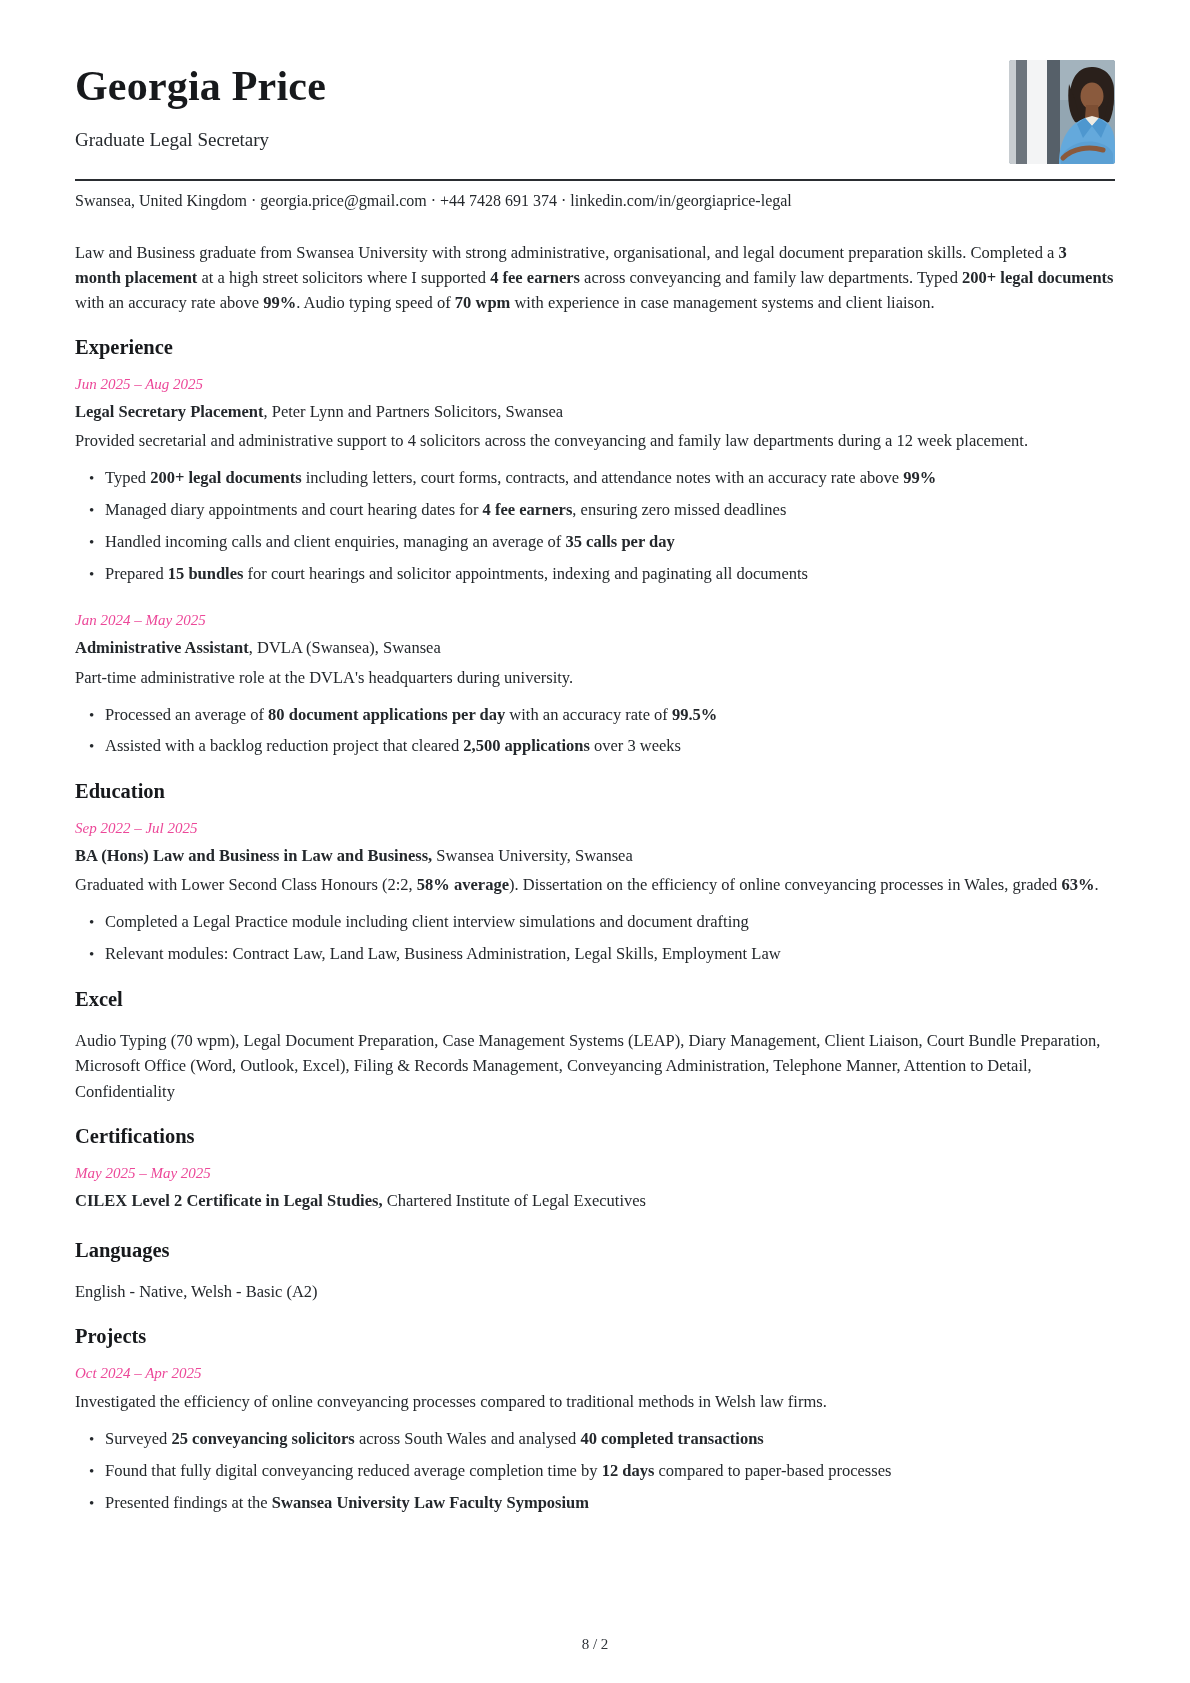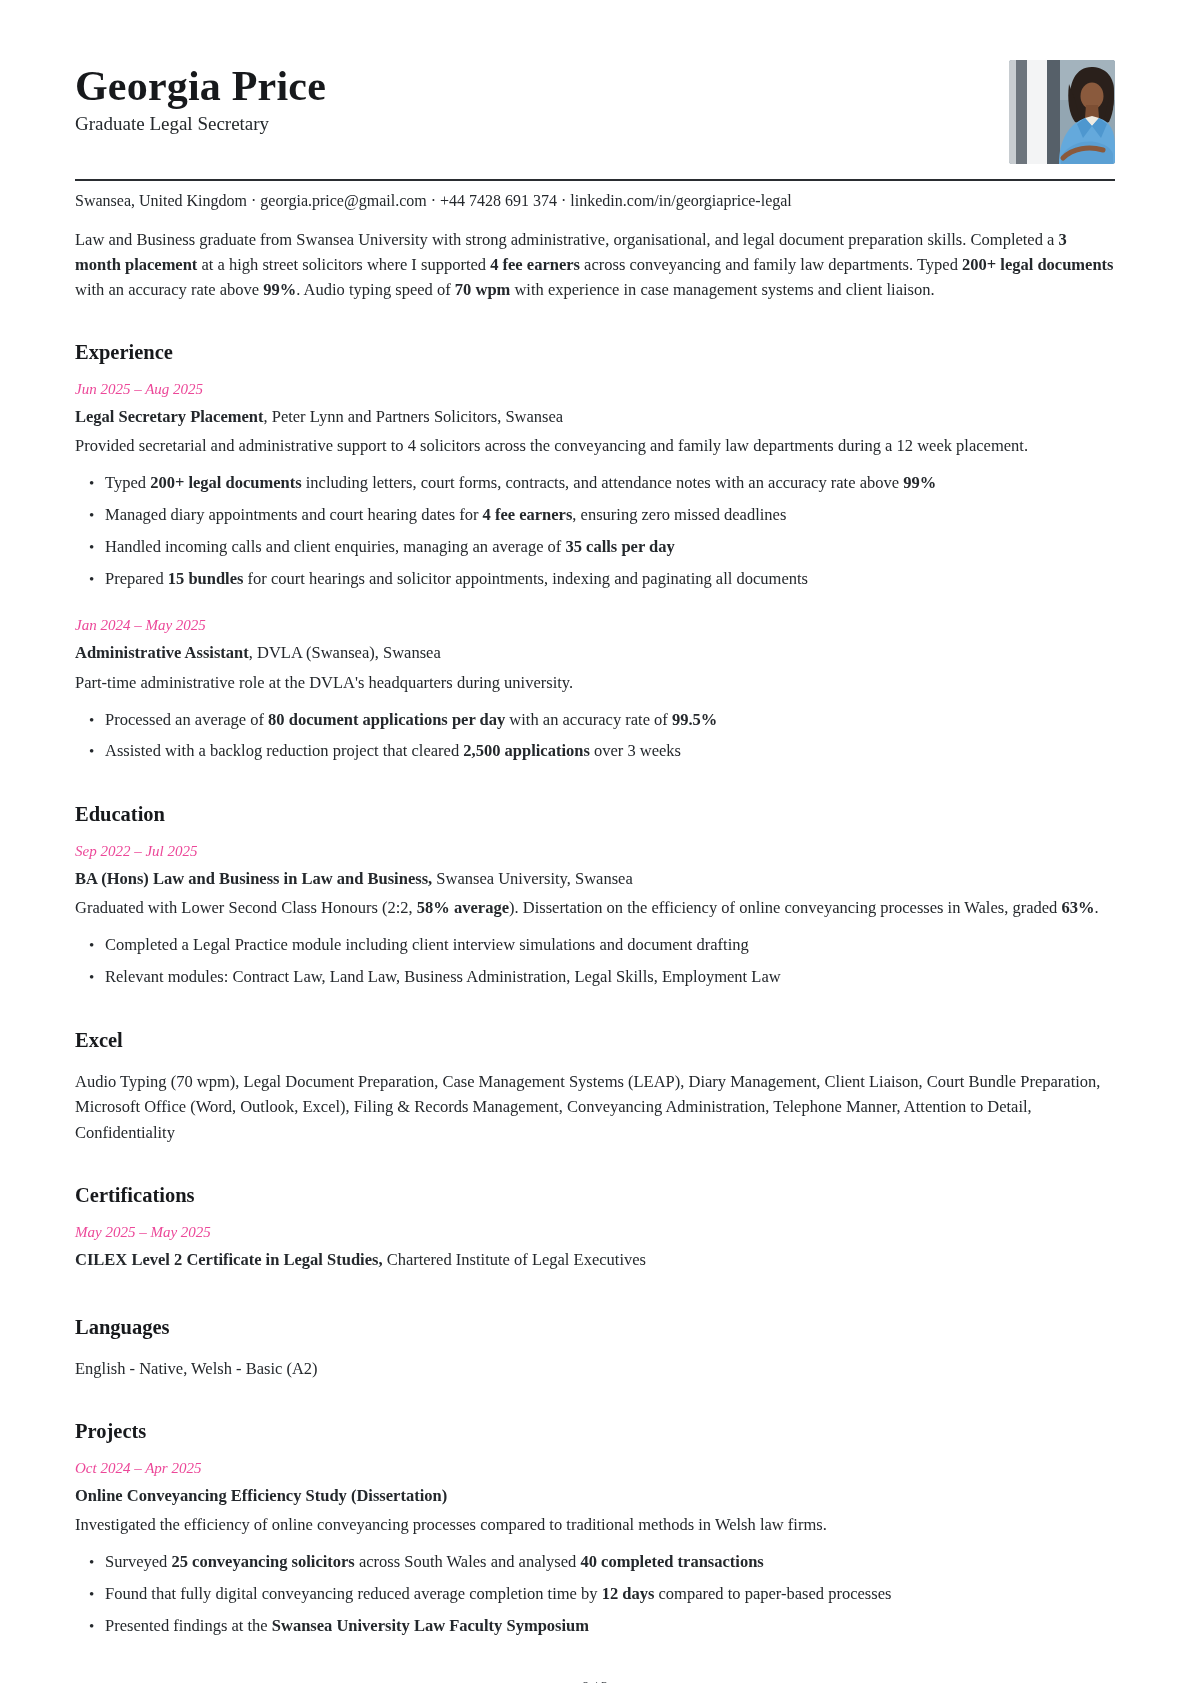--- a/index.html
+++ b/index.html
@@ -20,29 +20,29 @@
   
   .header-row { display: flex; justify-content: space-between; align-items: flex-start; }
   .name {
     margin: 14px 0 0 0;
     font-size: 42px;
     line-height: 1.08;
     font-weight: 700;
     color: #17191c;
     letter-spacing: 0.2px;
   }
-  .subtitle { margin-top: 4px; font-size: 19px; color: #24282c; }
+  .subtitle { margin-top: 20px; font-size: 19px; color: #24282c; }
   .photo { width: 106px; height: 104px; flex: none; border-radius: 3px; overflow: hidden; margin-top: 10px; }
   .divider { border: none; border-top: 2px solid #2a2d31; margin: 15px 0 0 0; }
   .contact { margin-top: 11px; font-size: 16px; color: #24282c; }
 
   
-  .summary { margin: 17px 0 0 0; font-size: 16.5px; line-height: 1.52; }
+  .summary { margin: 30px 0 0 0; font-size: 16.5px; line-height: 1.52; }
 
-  section { margin-top: 39px; }
+  section { margin-top: 21px; }
   .section-heading {
     margin: 0 0 17px 0;
     font-size: 20.5px;
     font-weight: 700;
     color: #17191c;
   }
   .entry + .entry { margin-top: 26px; }
   .entry-date { font-style: italic; font-size: 15px; color: #ec4899; margin-bottom: 7px; }
   .entry-title { font-size: 16.5px; margin-bottom: 5px; line-height: 1.4; }
   .entry-desc { margin: 0; font-size: 16.5px; line-height: 1.52; }
@@ -171,21 +171,20 @@
   <section>
     <h2 class="section-heading">Languages</h2>
     <p class="plain-text">English - Native, Welsh - Basic (A2)</p>
   </section>
 
   <section>
     <h2 class="section-heading">Projects</h2>
 
     <article class="entry">
       <div class="entry-date">Oct 2024 – Apr 2025</div>
-      <div class="entry-title"><b>Online Conveyancing Efficiency Study (Dissertation)</b></div>
       <p class="entry-desc">Investigated the efficiency of online conveyancing processes compared to traditional methods in Welsh law firms.</p>
       <ul class="bullets">
         <li>Surveyed <b>25 conveyancing solicitors</b> across South Wales and analysed <b>40 completed transactions</b></li>
         <li>Found that fully digital conveyancing reduced average completion time by <b>12 days</b> compared to paper-based processes</li>
         <li>Presented findings at the <b>Swansea University Law Faculty Symposium</b></li>
       </ul>
     </article>
   </section>
 
   <div class="footer">8 / 2</div>

